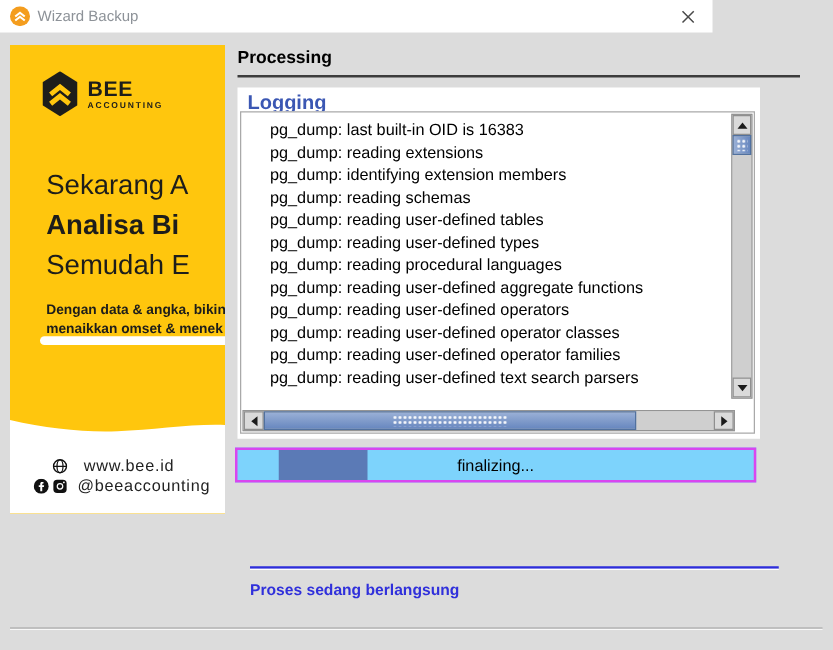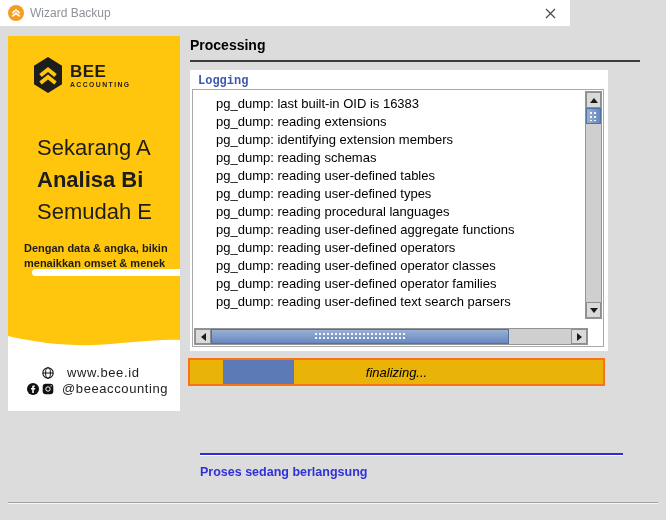--- a/index.html
+++ b/index.html
@@ -16,33 +16,33 @@
   .window-title { position:absolute; left:30px; top:6px; font-size:12px; color:#8d9298; }
   .close-btn { position:absolute; right:9px; top:3px; width:22px; height:20px; display:flex; align-items:center; justify-content:center; cursor:default; }
 
   
   .banner { position:absolute; left:8px; top:36px; width:172px; height:375px; background:#FFC60D; overflow:hidden; color:#1d1d1b; }
   .logo-row { position:absolute; left:26px; top:21px; display:flex; align-items:center; gap:8px; }
   .brand-name { font-size:17px; font-weight:800; letter-spacing:.5px; line-height:17px; }
   .brand-sub  { font-size:6.8px; font-weight:700; letter-spacing:1.45px; margin-top:1px; }
   .headline { position:absolute; left:29px; top:96px; font-size:22px; line-height:32px; white-space:nowrap; font-weight:400; }
   .headline .hl-bold { font-weight:700; }
-  .subtext { position:absolute; left:16px; top:205px; font-size:11px; font-weight:600; line-height:15px; white-space:nowrap; }
+  .subtext { position:absolute; left:29px; top:205px; font-size:11px; font-weight:600; line-height:15px; white-space:nowrap; }
   .swoosh { position:absolute; left:24px; top:233px; width:155px; height:7px; background:#ffffff; border-radius:4px; }
   .wave { position:absolute; left:0; top:295px; width:172px; height:80px; }
   .contact-row1 { position:absolute; left:34px; top:329px; display:flex; align-items:center; gap:8px; }
   .contact-row2 { position:absolute; left:19px; top:345px; display:flex; align-items:center; gap:3px; }
   .contact-text { font-size:13px; letter-spacing:.6px; color:#222; font-weight:500; margin-left:5px; }
 
   
   .heading { position:absolute; left:190px; top:37px; font-size:14px; font-weight:700; color:#000; }
   .heading-underline { position:absolute; left:190px; top:60px; width:450px; height:2px; background:#3c3c3c; }
 
   .logging-panel { position:absolute; left:190px; top:70px; width:418px; height:281px; background:#ffffff; }
-  .logging-title { position:absolute; left:8px; top:4px; font-size:12px; font-weight:700; color:#3b57b3;font-family:Liberation Mono, monospace; }
+  .logging-title { position:absolute; left:8px; top:4px; font-size:16px; font-weight:700; color:#3b57b3; }
   .scrollpane { position:absolute; left:2px; top:19px; width:412px; height:258px; background:#ffffff; border:1px solid #a9a9a9; }
   .log-list { position:absolute; left:1px; top:1px; right:19px; bottom:19px; overflow:hidden; padding:4px 0 0 22px; }
   .log-line { font-size:13px; line-height:18px; color:#000; white-space:nowrap; }
 
   
   .vsb { position:absolute; top:1px; right:1px; width:17px; height:228px; background:#cfcfcf; border:1px solid #949494; display:flex; flex-direction:column; }
   .hsb { position:absolute; left:1px; bottom:1px; height:17px; width:394px; background:#cfcfcf; border:1px solid #949494; display:flex; flex-direction:row; }
   .sb-btn { background:#dadada; border:1px solid #8f8f8f; display:flex; align-items:center; justify-content:center; flex:0 0 auto; }
   .vsb .sb-btn { width:15px; height:16px; }
   .hsb .sb-btn { width:16px; height:15px; }
@@ -51,21 +51,21 @@
   .tri-left  { width:0; height:0; border-top:4px solid transparent; border-bottom:4px solid transparent; border-right:5px solid #1a1a1a; }
   .tri-right { width:0; height:0; border-top:4px solid transparent; border-bottom:4px solid transparent; border-left:5px solid #1a1a1a; }
   .sb-thumb { position:relative; border:1px solid #51719f; flex:0 0 auto; }
   .vsb .sb-thumb { height:16px; width:15px; background:linear-gradient(90deg,#9ab0d6 0%,#6787bf 100%); }
   .hsb .sb-thumb { width:298px; height:15px; background:linear-gradient(180deg,#9ab0d6 0%,#6787bf 100%); }
   .bumps-full { position:absolute; inset:2px; background-image:radial-gradient(rgba(255,255,255,.9) 1px, rgba(0,0,0,0) 1.3px); background-size:4px 4px; }
   .bumps-center { position:absolute; top:2px; bottom:2px; left:50%; width:92px; transform:translateX(-50%); background-image:radial-gradient(rgba(255,255,255,.9) 1px, rgba(0,0,0,0) 1.3px); background-size:4px 4px; }
   .sb-track { flex:1 1 auto; background:#cfcfcf; }
 
   
-  .progress { position:absolute; left:188px; top:358px; width:417px; height:28px; border:2px solid #f97316; background:#eab308;font-style:italic; }
+  .progress { position:absolute; left:188px; top:358px; width:417px; height:28px; border:2px solid #d946ef; background:#7dd3fc; }
   .progress-block { position:absolute; left:33px; top:0; width:71px; height:100%; background:#5b7ab6; }
   .progress-label { position:absolute; inset:0; display:flex; align-items:center; justify-content:center; font-size:13px; color:#000; }
 
   
   .blue-separator { position:absolute; left:200px; top:453px; width:423px; height:3px; border-top:2px solid #2d2ddb; border-bottom:1px solid #ffffff; }
   .status-text { position:absolute; left:200px; top:465px; font-size:12.5px; font-weight:700; color:#3030db; }
   .bottom-line { position:absolute; left:8px; top:502px; width:650px; height:2px; border-top:1px solid #9f9f9f; border-bottom:1px solid #f8f8f8; }
 </style>
 </head>
 <body>

